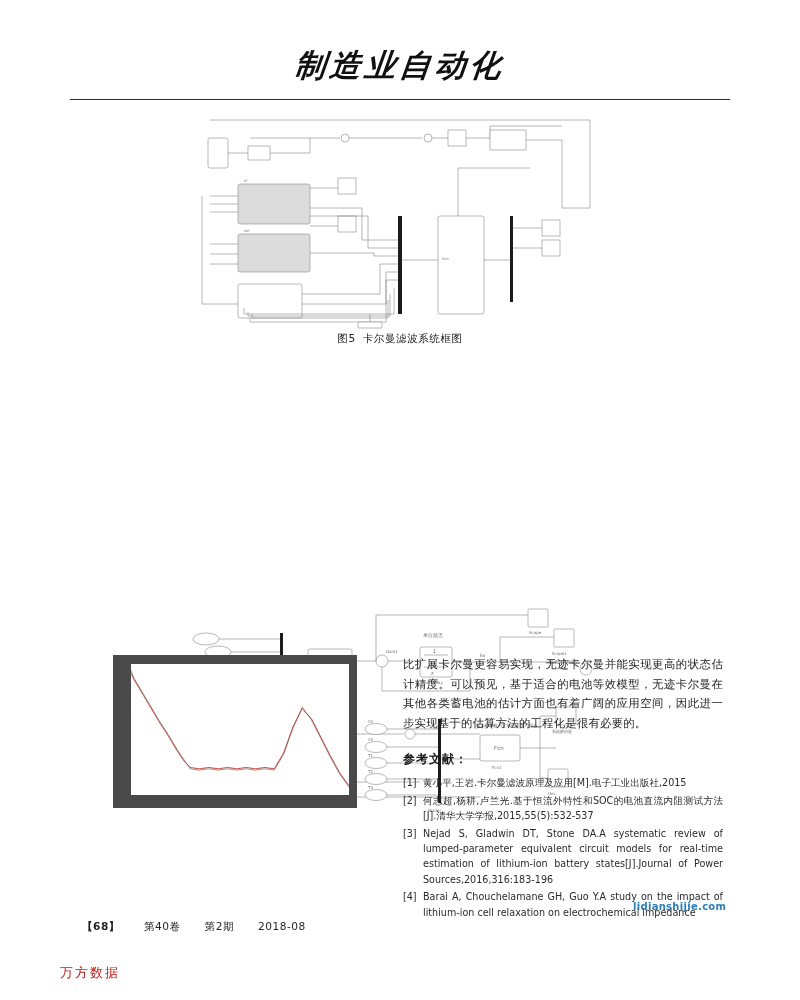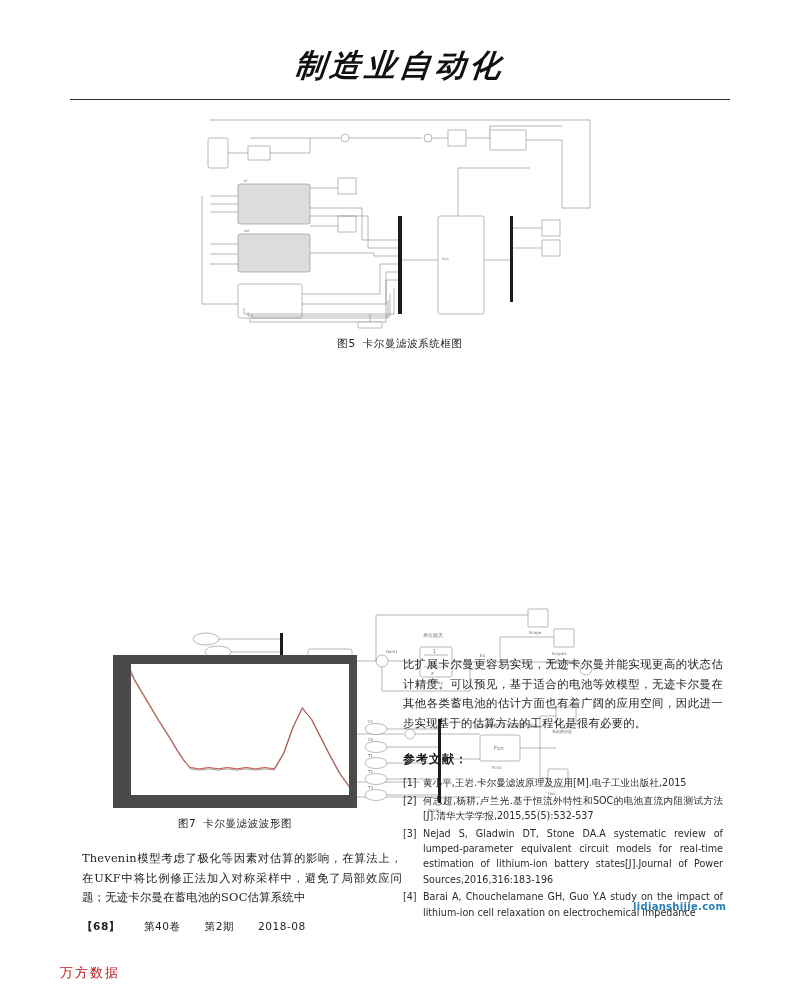--- a/index.html
+++ b/index.html
@@ -54,21 +54,20 @@
 
   
   .figure {
     position: absolute;
   }
   .fig-caption {
     text-align: center;
     font-size: 10.5px;
     color: #1b1b1b;
     letter-spacing: 0.6px;
-    margin-top: 5px;
     font-family: "DejaVu Sans", "Liberation Sans", sans-serif;
   }
   .fig-caption .num { margin-right: 7px; }
 
   .diagram {
     position: relative;
     background: #ffffff;
     overflow: hidden;
   }
 
@@ -385,23 +384,20 @@
 
   <div class="figure" id="fig7-box">
     <div class="plot-frame">
       <div class="plot-inner">
         <svg class="plot-svg" viewBox="0 0 218 131" preserveAspectRatio="none">
           <polyline id="series-ref" fill="none" stroke="#8a8a8a" stroke-width="0.9" points="0.00,6.55 3.11,14.41 6.23,19.65 12.46,30.13 18.69,40.61 28.03,56.33 37.37,70.74 46.71,86.46 52.94,95.63 59.17,104.80 68.51,106.11 77.86,104.80 87.20,106.11 96.54,104.80 105.89,106.11 115.23,104.80 124.57,106.11 133.91,104.80 143.26,106.11 152.60,90.39 161.94,64.19 171.29,43.23 180.63,56.33 189.97,74.67 199.31,93.01 208.66,110.04 218.00,123.14"></polyline>
           <polyline id="series-kf" fill="none" stroke="#c0392b" stroke-width="0.9" points="0.00,9.17 3.11,15.72 6.23,20.96 12.46,31.44 18.69,41.92 28.03,57.64 37.37,72.05 46.71,87.77 52.94,96.94 59.17,103.49 68.51,104.80 77.86,103.49 87.20,104.80 96.54,103.49 105.89,104.80 115.23,103.49 124.57,104.80 133.91,103.49 143.26,104.80 152.60,89.08 161.94,62.88 171.29,44.54 180.63,55.02 189.97,73.36 199.31,91.70 208.66,108.73 218.00,121.83"></polyline>
         </svg>
       </div>
     </div>
-  </div>
-  <div class="figure fig-caption" id="fig7-cap">
-    <span class="num">图7</span><span>卡尔曼滤波波形图</span>
   </div>
 
   <div class="col-right">
     <p class="body noindent">比扩展卡尔曼更容易实现，无迹卡尔曼并能实现更高的状态估计精度。可以预见，基于适合的电池等效模型，无迹卡尔曼在其他各类蓄电池的估计方面也有着广阔的应用空间，因此进一步实现基于的估算方法的工程化是很有必要的。</p>
 
     <div class="ref-heading">参考文献：</div>
 
     <ul class="ref-list">
       <li>
         <span class="ref-num">[1]</span>
@@ -415,23 +411,20 @@
         <span class="ref-num">[3]</span>
         <span class="ref-text">Nejad S, Gladwin DT, Stone DA.A systematic review of lumped-parameter equivalent circuit models for real-time estimation of lithium-ion battery states[J].Journal of Power Sources,2016,316:183-196</span>
       </li>
       <li>
         <span class="ref-num">[4]</span>
         <span class="ref-text">Barai A, Chouchelamane GH, Guo Y.A study on the impact of lithium-ion cell relaxation on electrochemical impedance</span>
       </li>
     </ul>
   </div>
 
-  <div class="col-left-bottom">
-    <p class="body noindent">Thevenin模型考虑了极化等因素对估算的影响，在算法上，在UKF中将比例修正法加入对称采样中，避免了局部效应问题；无迹卡尔曼在蓄电池的SOC估算系统中</p>
-  </div>
 
   <div class="footer">
     <span class="pg">【68】</span>
     <span>第40卷</span>
     <span>第2期</span>
     <span>2018-08</span>
   </div>
 
   <div class="watermark-left">万方数据</div>
   <div class="watermark-right">lidianshijie.com</div>

